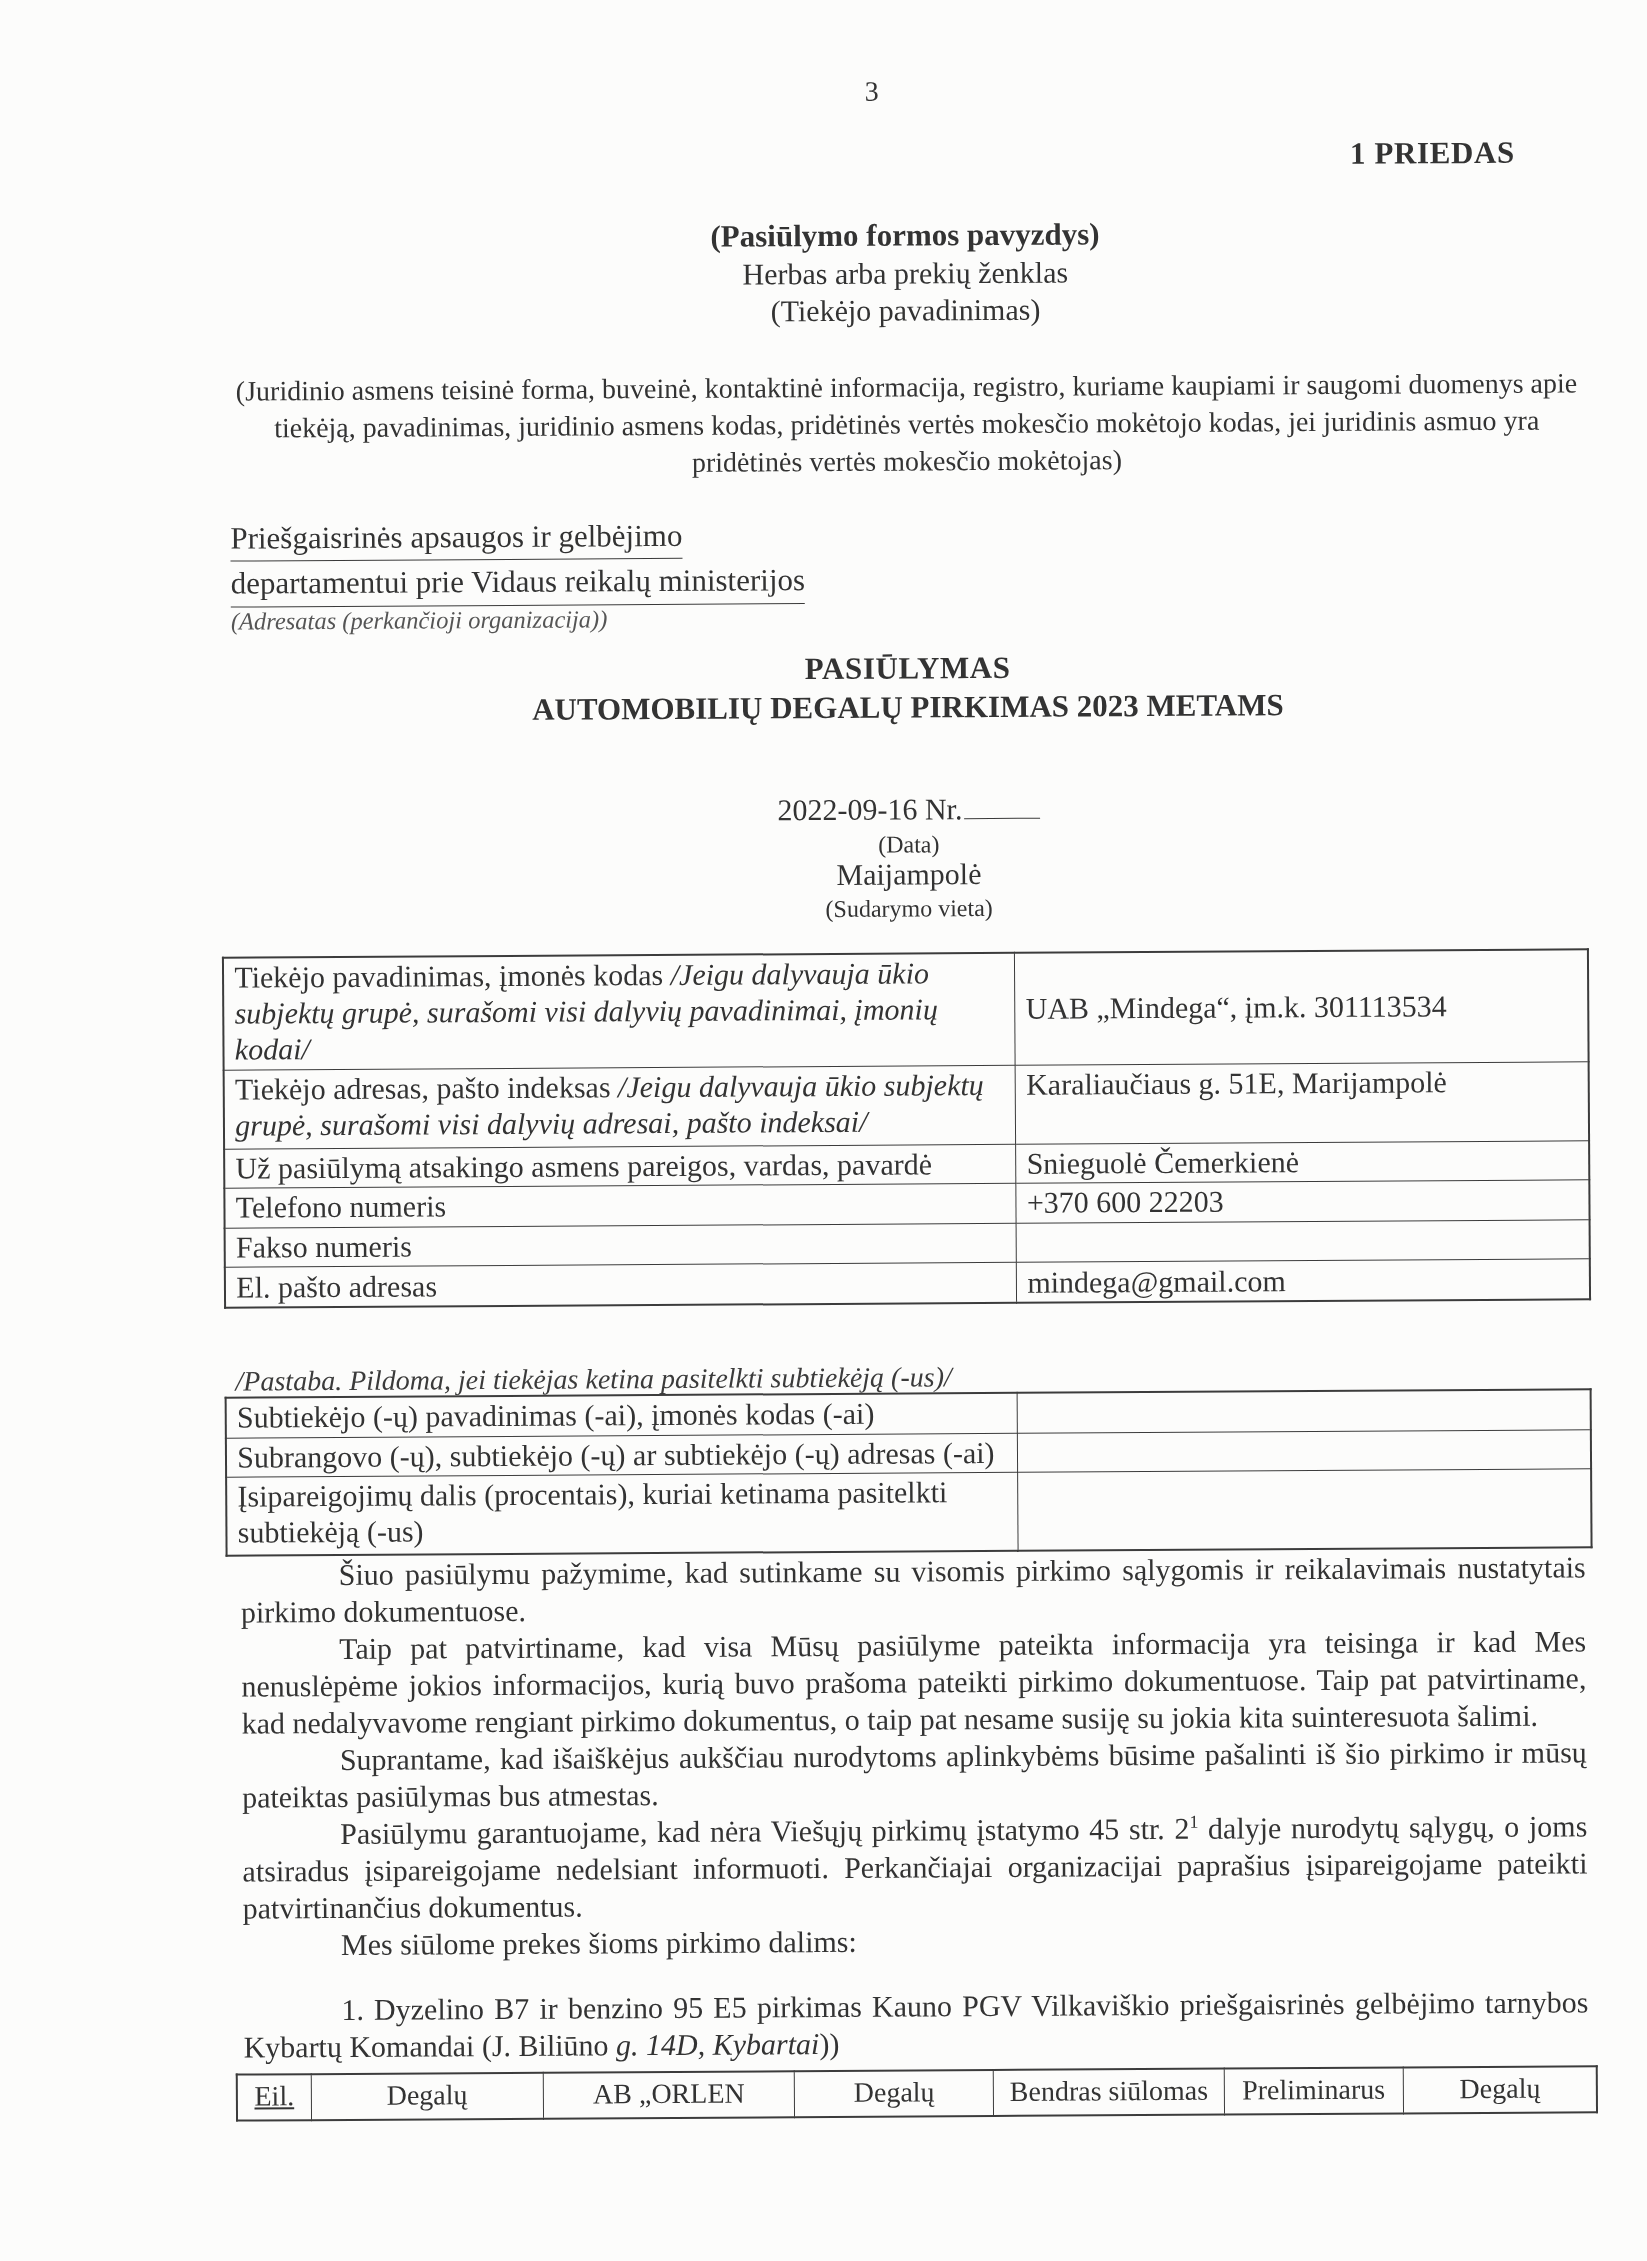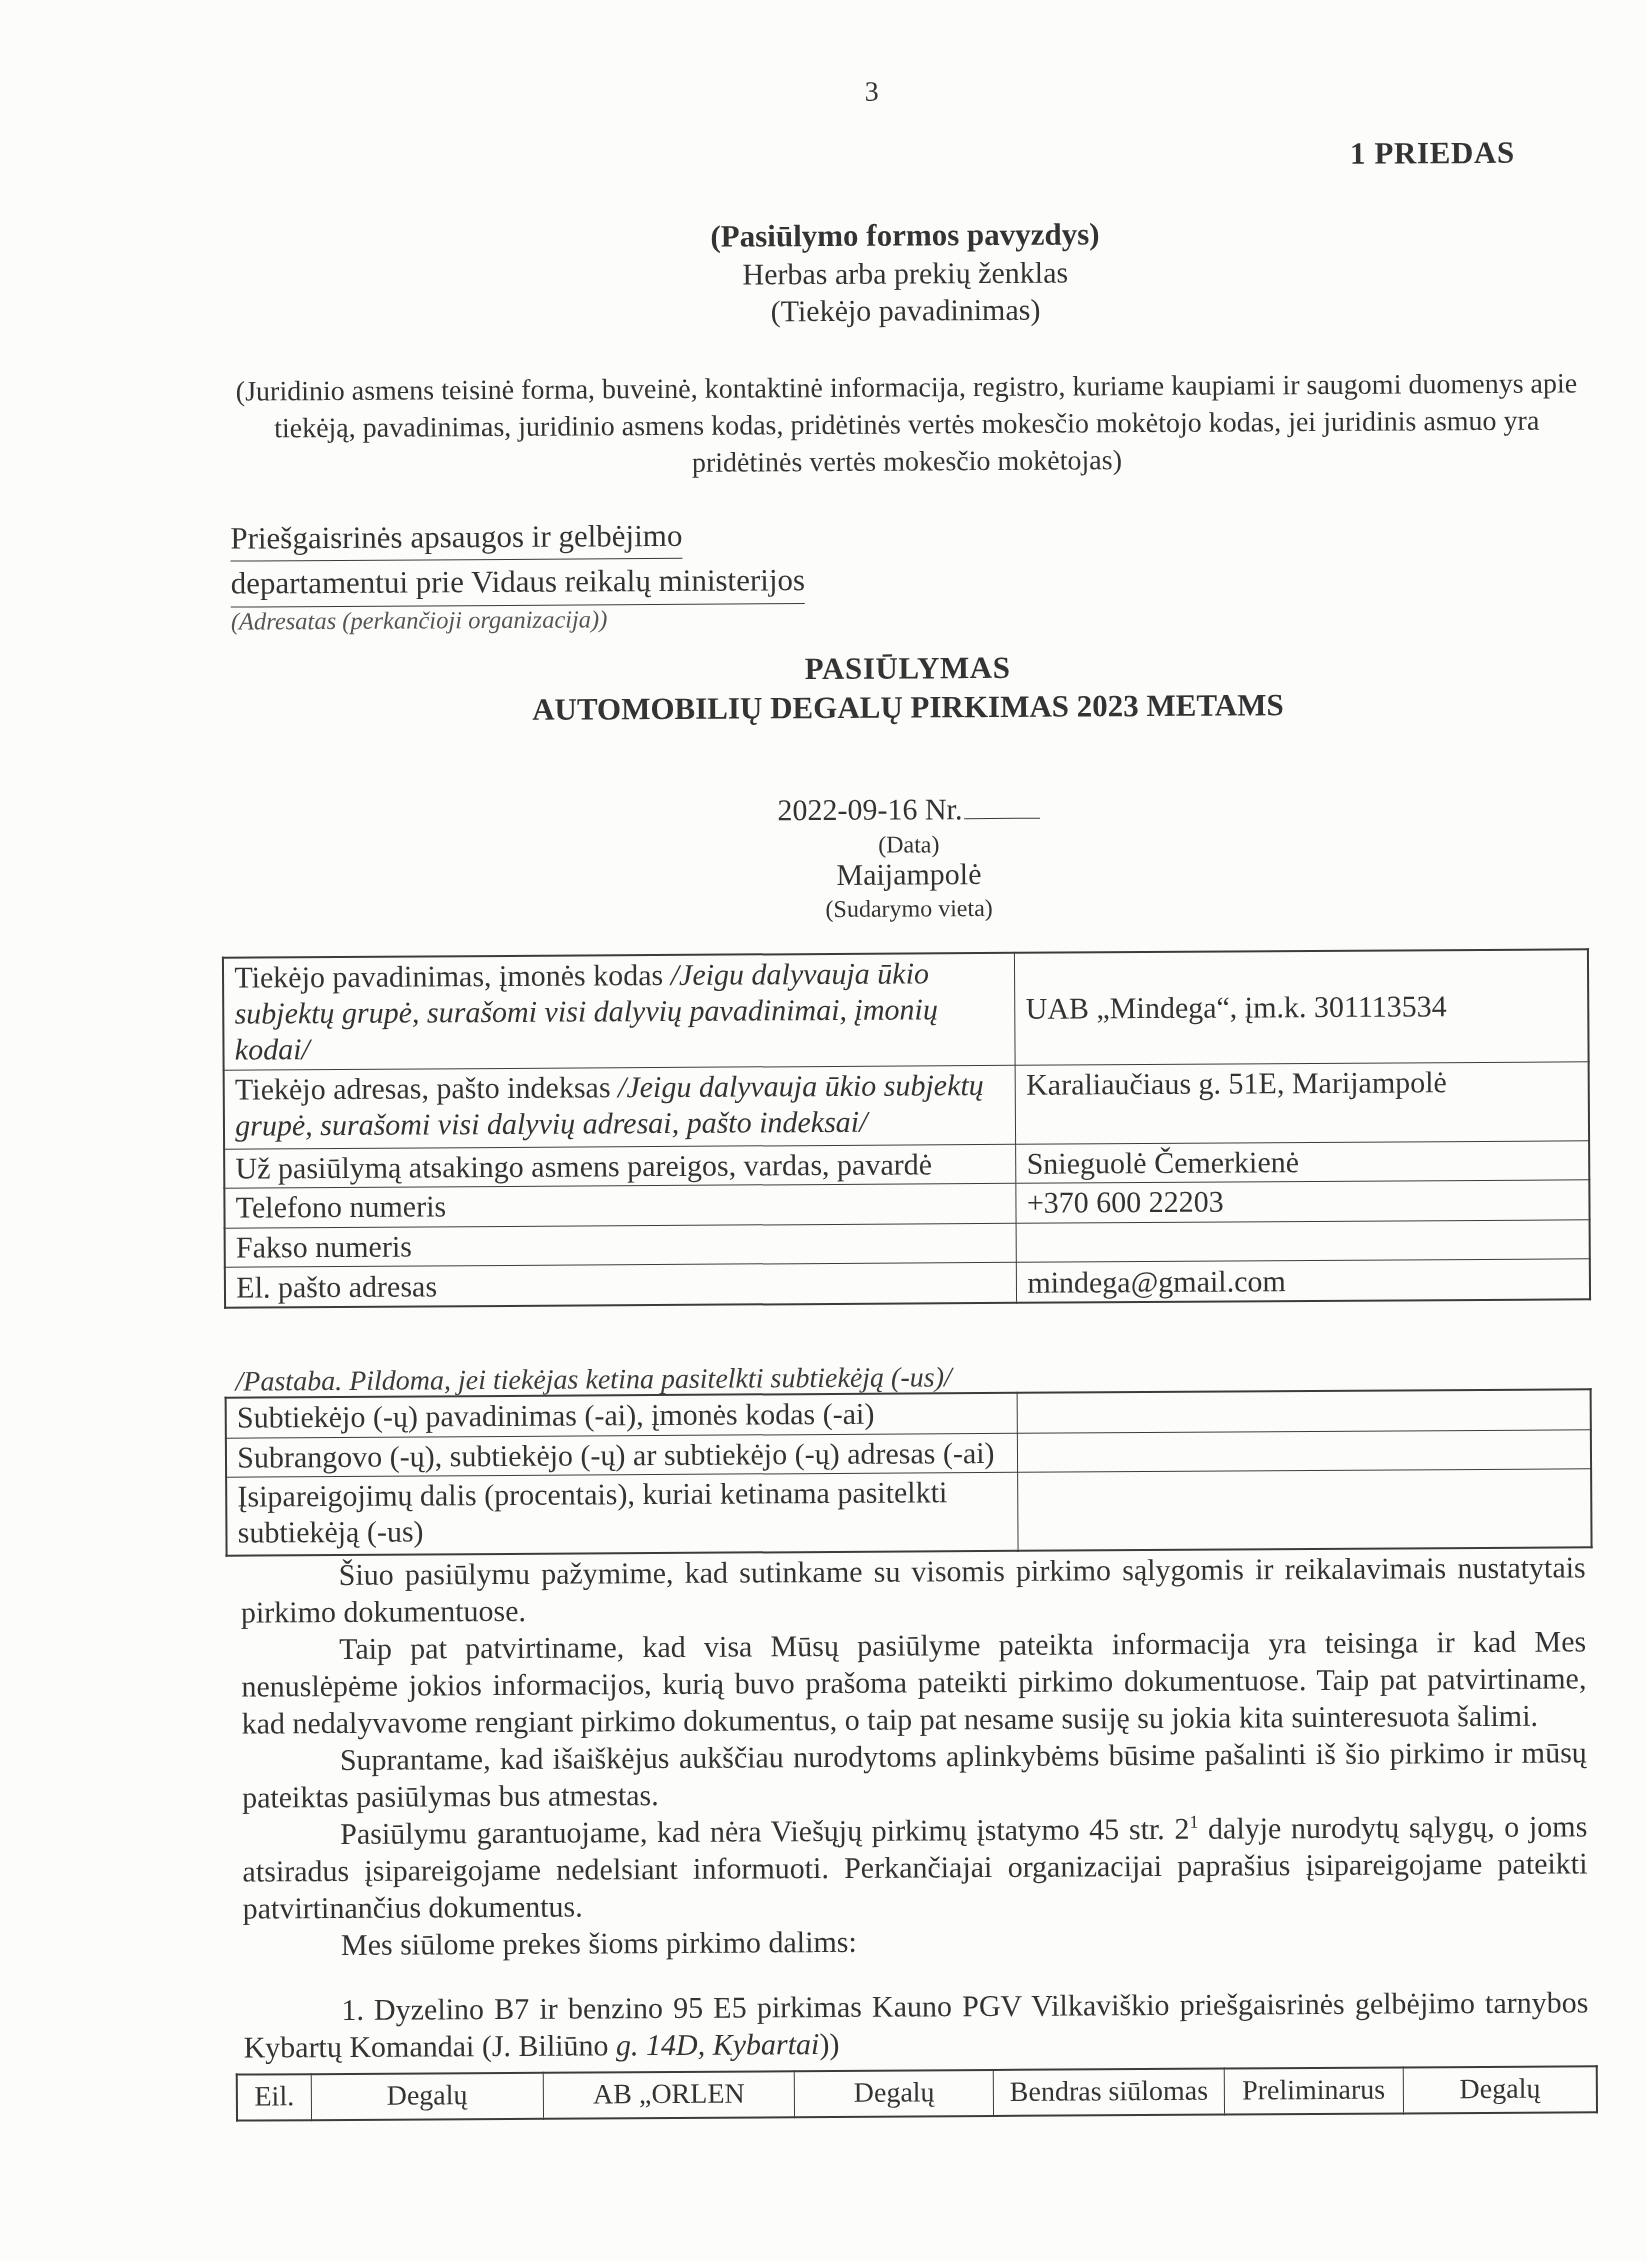--- a/index.html
+++ b/index.html
@@ -67,21 +67,21 @@
   #lot1-intro p{margin:0;text-indent:98px;}
 
   #fuel-table{left:230px;top:2070px;}
   #fuel-table table{width:1334px;border:2.6px solid #3c3c3c;}
   #fuel-table td{
     border:1.9px solid #3c3c3c;
     font-size:28px;line-height:32px;
     text-align:center;vertical-align:middle;
     padding:5.2px 3.9px 6.5px 3.9px;
   }
-  .fc0{width:65px;}.fc1{width:223px;}.fc2{width:243px;}.fc3{width:190px;}
+  .fc0{width:65px;text-decoration:underline;}.fc1{width:223px;}.fc2{width:243px;}.fc3{width:190px;}
   .fc4{width:222px;}.fc5{width:170px;margin-top:9px;}.fc6{width:185px;}
 </style>
 </head>
 <body>
 
 <div class="sheet">
 
   <div class="abs" id="page-number">3</div>
   <div class="abs" id="annex">1 PRIEDAS</div>
 

